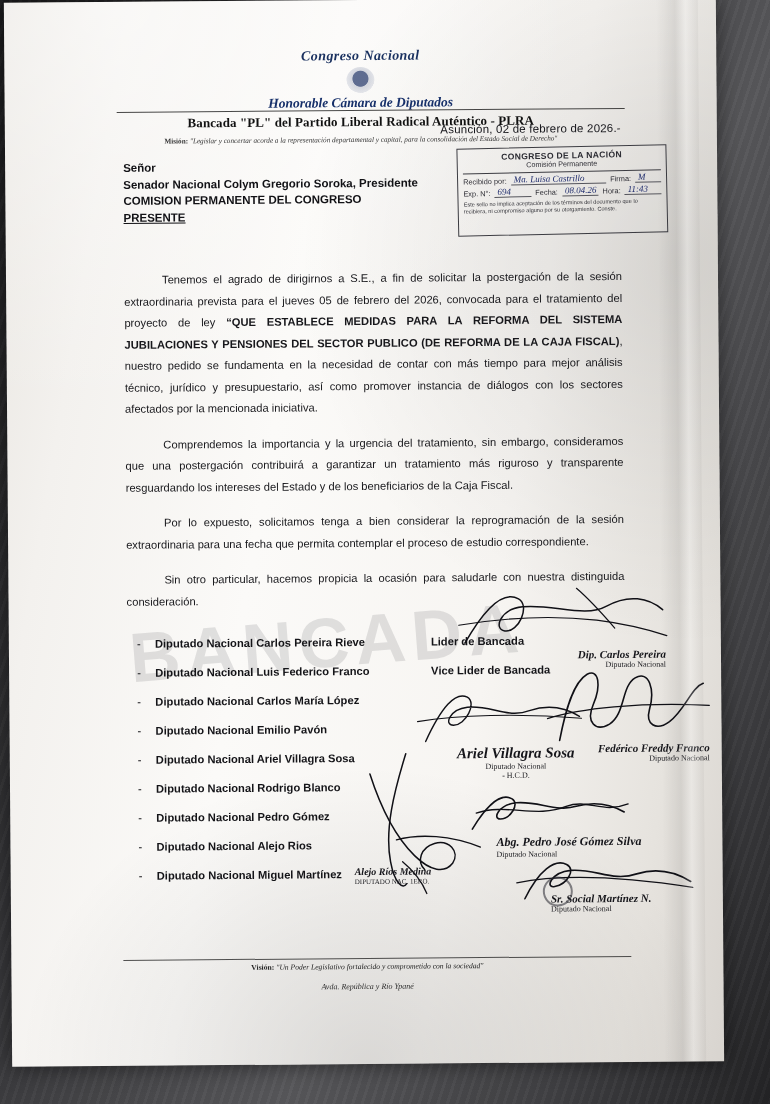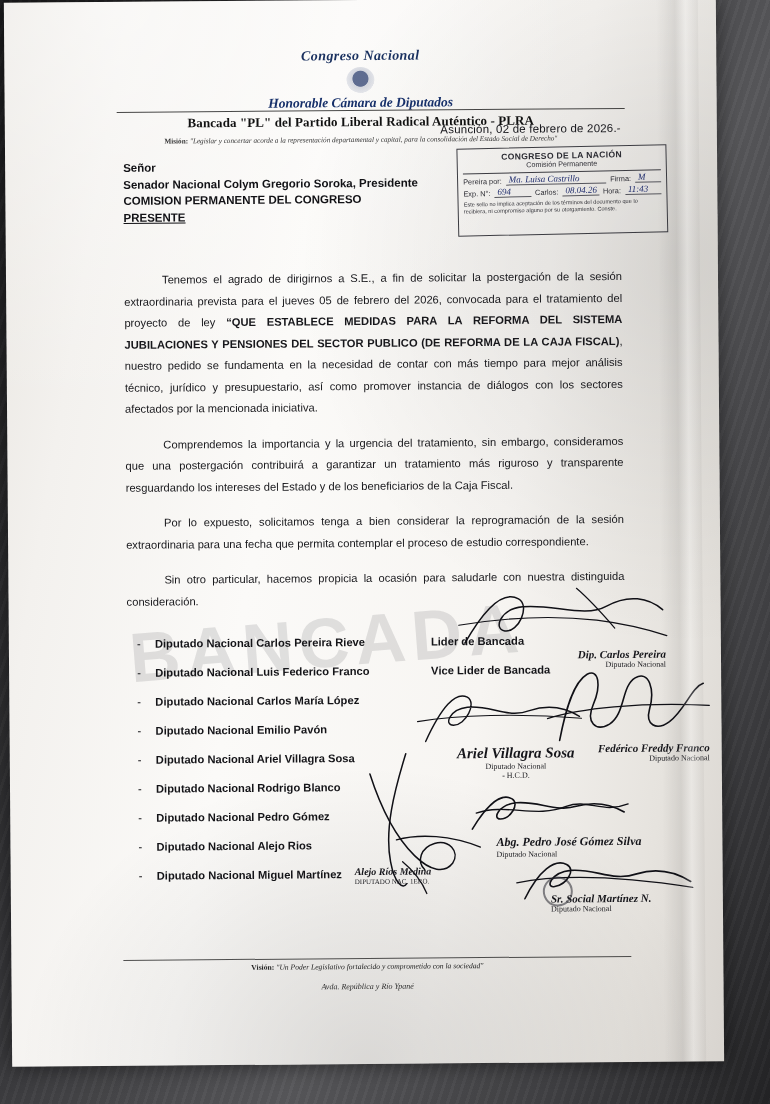--- a/index.html
+++ b/index.html
@@ -199,35 +199,35 @@
         <div>Senador Nacional Colym Gregorio Soroka, Presidente</div>
         <div>COMISION PERMANENTE DEL CONGRESO</div>
         <div class="pres">PRESENTE</div>
       </div>
 
       <div class="stamp">
         <div class="s-t1">CONGRESO DE LA NACIÓN</div>
         <div class="s-t2">Comisión Permanente</div>
         <div class="s-line"></div>
         <div class="s-row">
-          <span class="lbl">Pereira por:</span>
+          <span class="lbl">Recibido por:</span>
           <span class="fill">
             <span class="hand">Ma. Luisa Castrillo</span>
           </span>
           <span class="lbl">Firma:</span>
           <span class="fill" style="max-width:26px">
             <span class="hand">M</span>
           </span>
         </div>
         <div class="s-row">
           <span class="lbl">Exp. N°:</span>
           <span class="fill">
             <span class="hand">694</span>
           </span>
-          <span class="lbl">Carlos:</span>
+          <span class="lbl">Fecha:</span>
           <span class="fill">
             <span class="hand">08.04.26</span>
           </span>
           <span class="lbl">Hora:</span>
           <span class="fill">
             <span class="hand">11:43</span>
           </span>
         </div>
         <div class="s-note">Este sello no implica aceptación de los términos del documento que lo recibiera, ni compromiso alguno por su otorgamiento. Conste.</div>
       </div>

